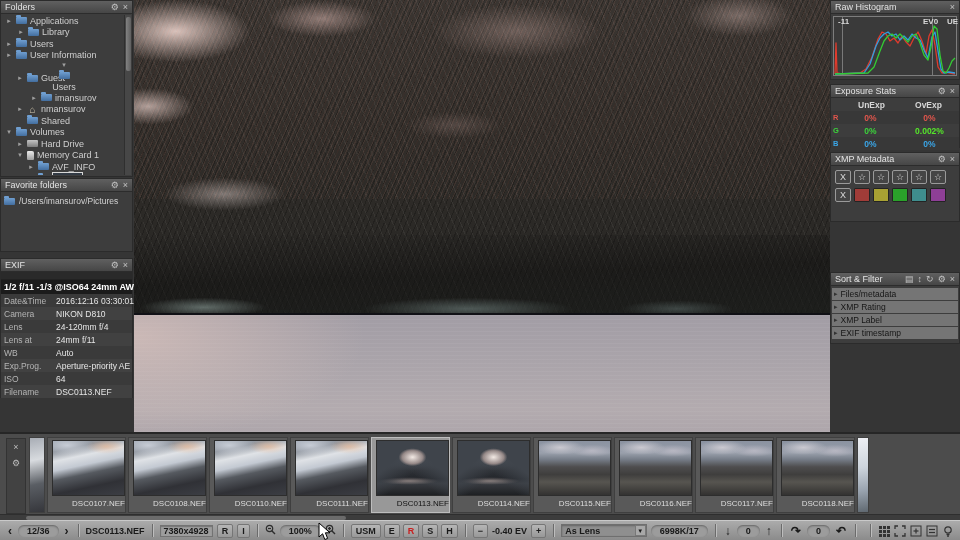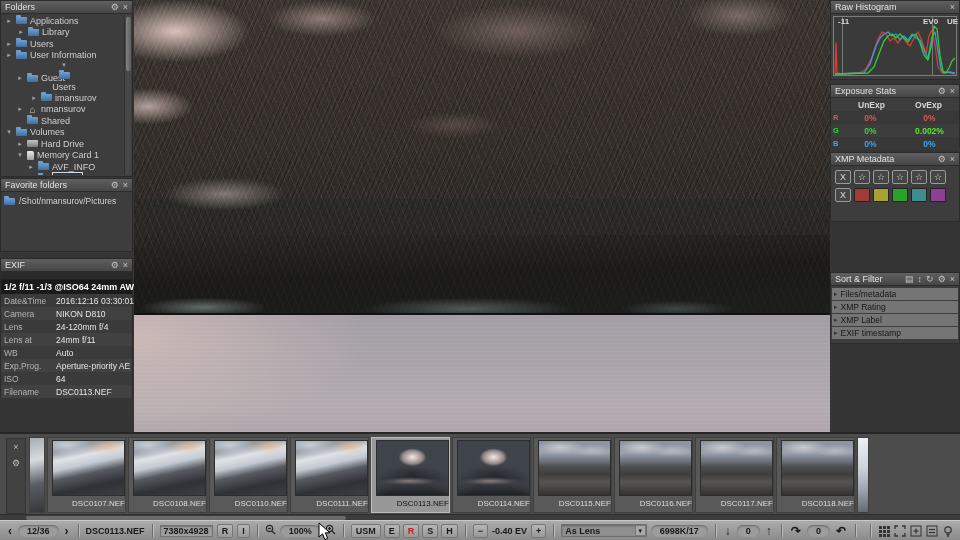--- a/index.html
+++ b/index.html
@@ -253,21 +253,21 @@
 
     <div class="panel fav-panel">
       <div class="phead">
         <span class="ptitle">Favorite folders</span>
         <span class="spacer"></span>
         <span class="pico">⚙</span>
         <span class="pico">×</span>
       </div>
       <div class="fav-item">
         <span class="ico folder"></span>
-        <span>/Shot/nmansurov/Pictures</span>
+        <span>/Users/imansurov/Pictures</span>
       </div>
     </div>
 
     <div class="panel exif-panel">
       <div class="phead">
         <span class="ptitle">EXIF</span>
         <span class="spacer"></span>
         <span class="pico">⚙</span>
         <span class="pico">×</span>
       </div>

